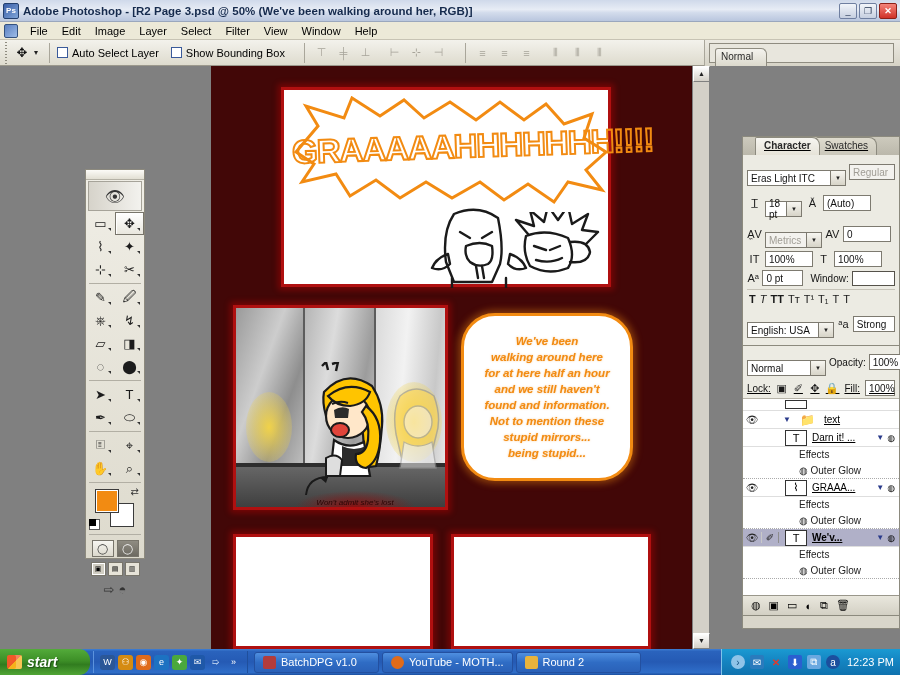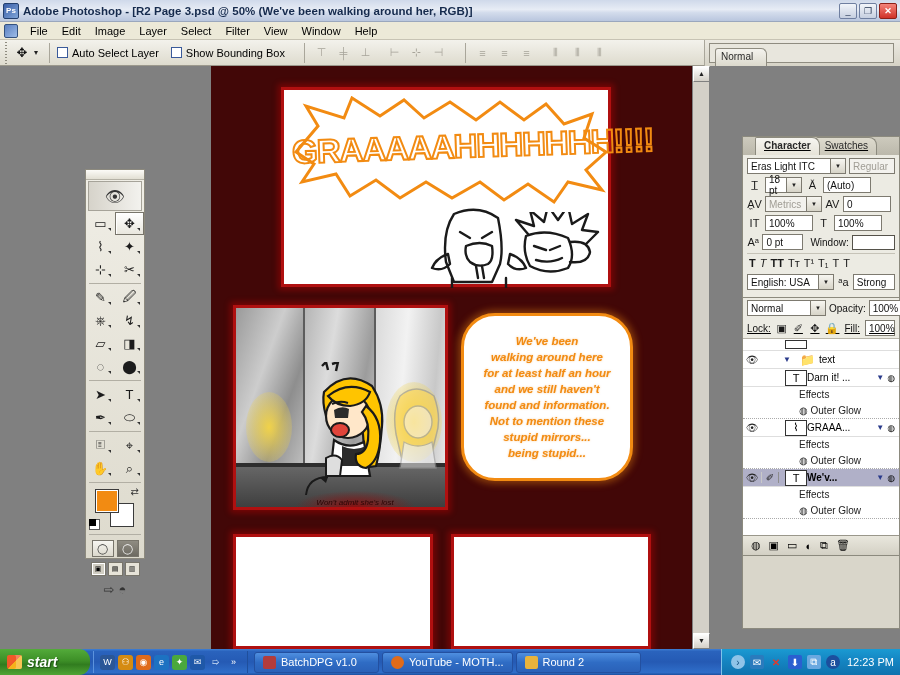--- a/index.html
+++ b/index.html
@@ -254,21 +254,21 @@
     margin-right: -4px;
   }
   .pal-tab.active { background: linear-gradient(to bottom,#f6f5f0,#e6e3d8); font-weight: bold; z-index:2;}
   .pal-body { padding: 3px 4px 4px 4px; background: #ecebe3; }
   .row { display: flex; align-items: center; gap: 3px; margin-bottom: 3px; }
   .fld {
     border: 1px solid #7d7a70; background: #fff; height: 16px; font-size: 10px;
     padding: 1px 3px; display: flex; align-items: center; color: #111;
   }
   .fld.dim { color: #a09d95; background: #f3f2ee; }
-  .dd { position: relative; display: flex; }
+  .dd { position: relative; display: flex; margin-top: 12px; }
   .dd-arrow {
     width: 15px; height: 16px; border: 1px solid #7d7a70; border-left: none;
     background: linear-gradient(to bottom,#f7f6f1,#d7d4c8);
     font-size: 6px; text-align: center; line-height: 14px; color: #222;
   }
   .ico { font-size: 11px; color: #1a1a1a; width: 15px; text-align: center; }
   .swatch-color { width: 52px; height: 15px; background: #fff; border: 1px solid #55524a; }
   .tstyle-row { display: flex; gap: 4px; justify-content: flex-start; padding: 3px 2px; border-top:1px solid #c6c3b8;}
   .tstyle { font-size: 11px; color: #1a1a1a; }
 
@@ -278,21 +278,21 @@
     border-bottom: 1px solid #b6b3a8; text-decoration: underline; }
   .lay-list { background: #fff; height: 196px; overflow: hidden; position: relative; font-size: 10px; }
   .lay-row { display: flex; align-items: center; height: 18px; border-bottom: 1px solid #dedede; }
   .lay-row.selected { background: #b0b0c8; }
   .eye { width: 18px; text-align: center; font-size: 10px; color: #222; }
   .linkcol { width: 18px; text-align: center; font-size: 10px; color: #222;
      border-left:1px solid #c9c9c9; border-right:1px solid #8d8d8d; }
   .lay-thumb { width: 22px; height: 16px; border: 1px solid #333; background: #fff;
     font-size: 11px; display: flex; align-items: center; justify-content: center; margin-left: 6px; }
   .lay-thumb.folder { border: none; background: transparent; font-size: 12px; }
-  .lay-name { flex: 1; white-space: nowrap; overflow: hidden; font-size: 10px; }
+  .lay-name { margin-left: 5px; flex: 1; white-space: nowrap; overflow: hidden; font-size: 10px; text-decoration: underline; }
   .lay-fx { font-size: 9px; }
   .lay-sub { padding-left: 56px; font-size: 10px; color: #222; height: 16px; line-height: 16px;}
   .lay-sub.effect { border-bottom: 1px dotted #aaa; }
   .lay-footer { display: flex; align-items: center; gap: 8px; height: 20px; padding-left: 8px;
     background: linear-gradient(to bottom,#e9e7dd,#d3d0c4); border-top: 1px solid #9a978b; font-size: 11px; }
 
   
   .taskbar {
     position: absolute; left: 0; bottom: 0; width: 900px; height: 26px;
     background: linear-gradient(to bottom,#3f7fd4 0%,#2a63bd 9%,#255ab4 50%,#2f6ec9 90%,#1c4f9e 100%);
@@ -473,21 +473,21 @@
             </svg>
             <span>Won't admit she's lost</span>
           </div>
         </div>
 
         <div class="panel panel-speech">
           <div class="bubble">
             <div class="bubble-text">
               <div>We've been</div>
               <div>walking around here</div>
-              <div>for at least half an hour</div>
+              <div>for at here half an hour</div>
               <div>and we still haven't</div>
               <div>found and information.</div>
               <div>Not to mention these</div>
               <div>stupid mirrors...</div>
               <div>being stupid...</div>
             </div>
           </div>
         </div>
 
         <div class="panel panel-bl"></div>

